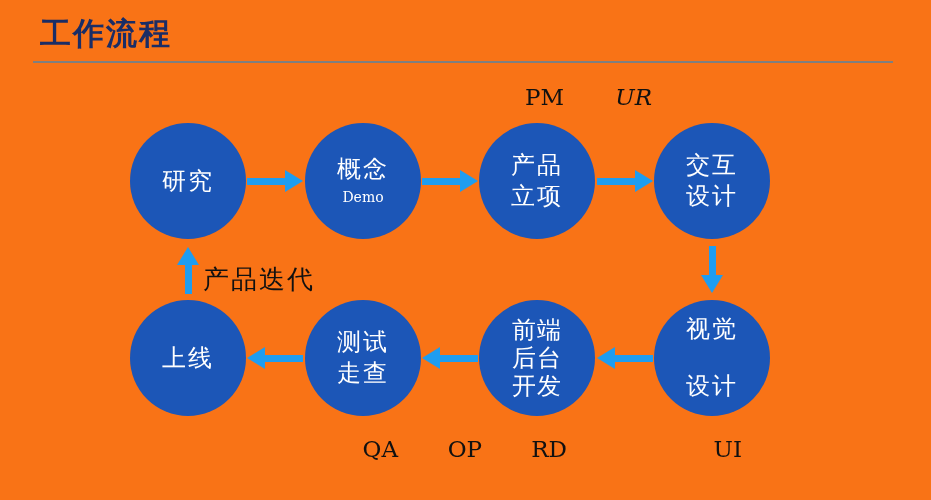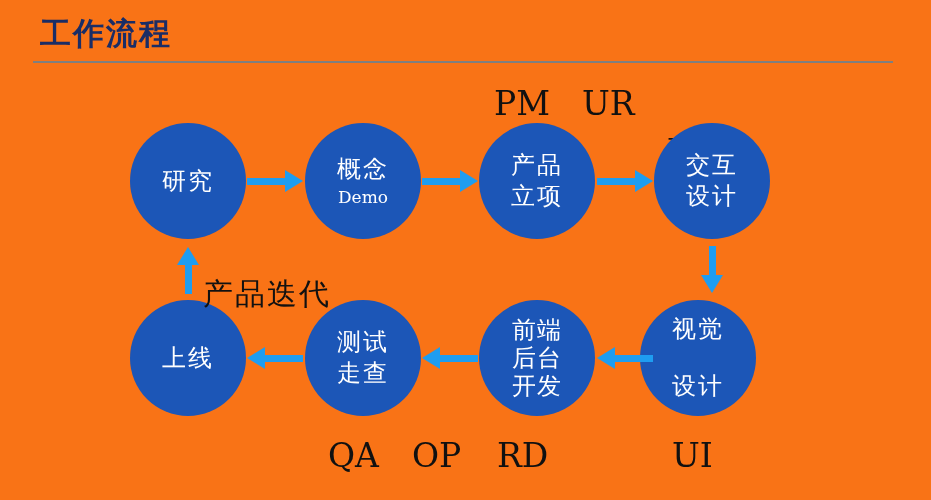--- a/index.html
+++ b/index.html
@@ -36,29 +36,29 @@
     border-radius:50%;
     background:var(--circle-fill);
     color:var(--circle-text);
     display:flex; flex-direction:column;
     align-items:center; justify-content:center;
     text-align:center;
     font-size:24px; line-height:31px;
     letter-spacing:2px;
   }
   .node.tight { font-size:24px; line-height:28px; letter-spacing:1px; }
-  .node .latin { font-size:17px; line-height:24px; letter-spacing:0; }
+  .node .latin { font-size:14px; line-height:24px; letter-spacing:0; }
   .role-label {
     position:absolute;
-    width:70px; text-align:left;
-    font-size:33px; color:var(--label-text);
+    width:70px; text-align:right;
+    font-size:23px; color:var(--label-text);
   }
   .iteration-label {
-    position:absolute; left:203px; top:274px;
-    font-size:30px; color:var(--label-text);
+    position:absolute; left:203px; top:262px;
+    font-size:26px; color:var(--label-text);
     letter-spacing:2px;
   }
   
   .harrow { position:absolute; width:56px; height:22px; }
   .harrow .shaft { position:absolute; top:8px; height:7px; width:39px; background:var(--arrow); }
   .harrow .head { position:absolute; top:0; width:0; height:0;
                   border-top:11px solid transparent; border-bottom:11px solid transparent; }
   .harrow.right .shaft { left:0; }
   .harrow.right .head { right:0; border-left:18px solid var(--arrow); }
   .harrow.left  .shaft { right:0; }
@@ -74,40 +74,40 @@
 </style>
 </head>
 <body>
 
 <div class="canvas">
 
   <div class="slide-title">工作流程</div>
   <div class="divider"></div>
 
   <div class="role-label" style="left:494px; top:84px;">PM</div>
-  <div class="role-label" style="left:582px; top:84px;">UR</div>
+  <div class="role-label" style="left:582px; top:84px;font-style:italic;">UR</div>
   <div class="role-label" style="left:667px; top:84px;margin-top:48px;">UE</div>
 
   <div class="node" style="left:130px; top:123px;">
     <span>研究</span>
   </div>
   <div class="node" style="left:305px; top:123px;">
     <span>概念</span>
     <span class="latin">Demo</span>
   </div>
   <div class="node" style="left:479px; top:123px;">
     <span>产品</span>
     <span>立项</span>
   </div>
   <div class="node" style="left:654px; top:123px;">
     <span>交互</span>
     <span>设计</span>
   </div>
 
-  <div class="node" style="left:640px; top:300px;gap:26px;">
+  <div class="node" style="left:654px; top:300px;gap:26px;">
     <span>视觉</span>
     <span>设计</span>
   </div>
   <div class="node tight" style="left:479px; top:300px;">
     <span>前端</span>
     <span>后台</span>
     <span>开发</span>
   </div>
   <div class="node" style="left:305px; top:300px;">
     <span>测试</span>

